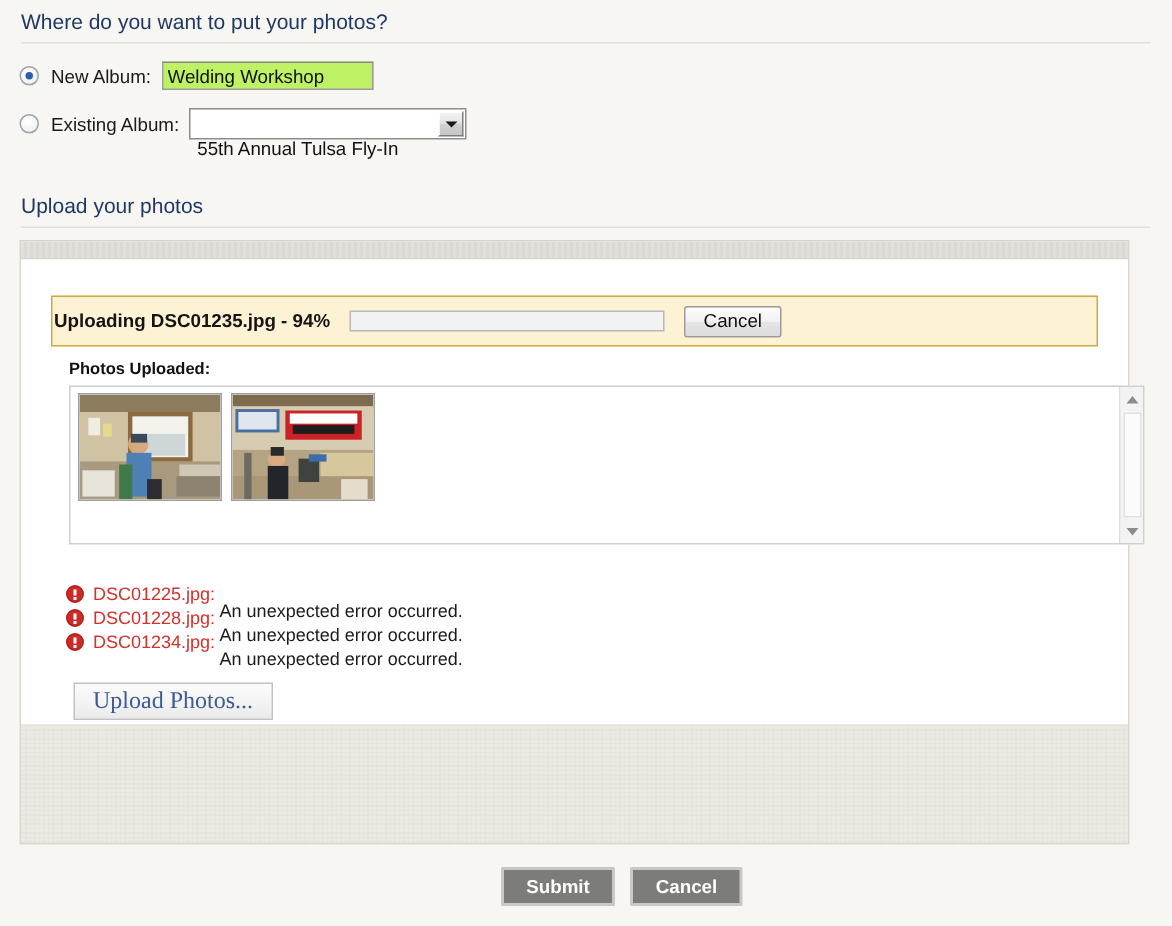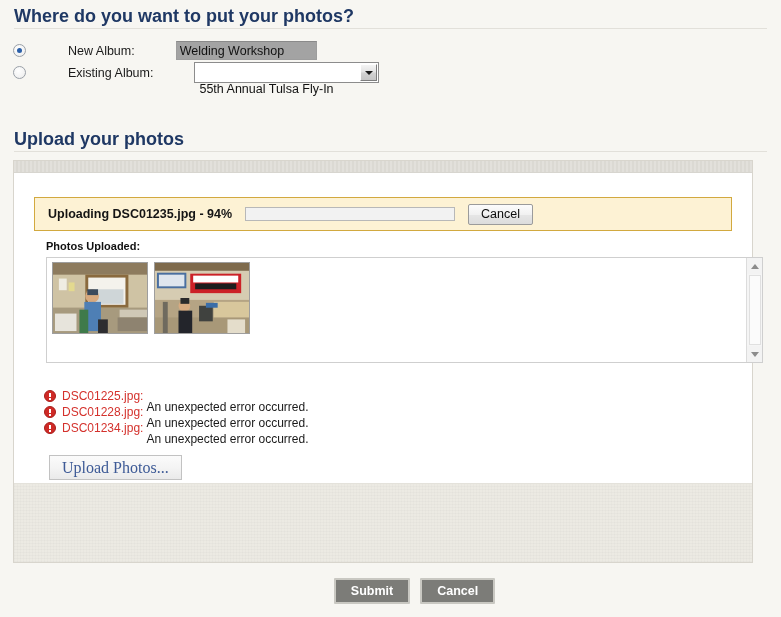--- a/index.html
+++ b/index.html
@@ -13,22 +13,22 @@
     font-family: "Liberation Sans", sans-serif;
     font-size: 12px;
     color: #222;
     overflow: hidden;
     position: relative;
   }
 
   
   .section-heading {
     color: #1f3864;
-    font-size: 18px;
-    font-weight: bold;
+    font-size: 14px;
+    font-weight: normal;
     padding: 0 0 0 14px;
   }
   .heading-rule {
     height: 1px;
     background: #e2e0da;
     margin: 6px 14px 0 14px;
   }
 
   #heading-where { position: absolute; left: 0; top: 6px; }
   #rule-where    { position: absolute; left: 0; top: 22px; width: 753px; }
@@ -36,24 +36,23 @@
   #heading-upload { position: absolute; left: 0; top: 129px; }
   #rule-upload    { position: absolute; left: 0; top: 145px; width: 753px; }
 
   
   .album-row {
     position: absolute;
     display: flex;
     align-items: center;
     font-size: 12.5px;
     color: #1a1a1a;
-    gap: 34px;
   }
   #row-new      { left: 13px; top: 41px; }
-  #row-existing { left: 13px; top: 62px; }
+  #row-existing { left: 13px; top: 72px; }
 
   .radio {
     width: 13px;
     height: 13px;
     border-radius: 50%;
     border: 1px solid #9aa0a8;
     background: radial-gradient(circle at 40% 35%, #ffffff 0%, #f1f1f1 70%, #e3e3e3 100%);
     box-sizing: border-box;
     position: relative;
     margin-right: 8px;
@@ -67,21 +66,21 @@
     border-radius: 50%;
     background: #2b5fa8;
   }
   .album-label { margin-right: 7px; white-space: nowrap; }
 
   .text-input {
     width: 141px;
     height: 19px;
     border: 1px solid #9d9d9d;
     border-top-color: #8a8a8a;
-    background: #a3a3a3;
+    background: #bef264;
     font-family: "Liberation Sans", sans-serif;
     font-size: 12.5px;
     color: #111;
     padding: 0 3px;
     box-sizing: border-box;
     line-height: 17px;
     outline: none;
   }
 
   
@@ -162,21 +161,21 @@
     position: absolute;
     left: 20px;
     top: 24px;
     width: 698px;
     height: 34px;
     background: #fdf2d4;
     border: 1px solid #d2a93f;
     box-sizing: border-box;
     display: flex;
     align-items: center;
-    padding-left: 13px;
+    padding-left: 1px;
   }
   #uploading-status {
     font-size: 12.5px;
     font-weight: bold;
     color: #141414;
     white-space: nowrap;
   }
 
   .progress-track {
     width: 210px;

